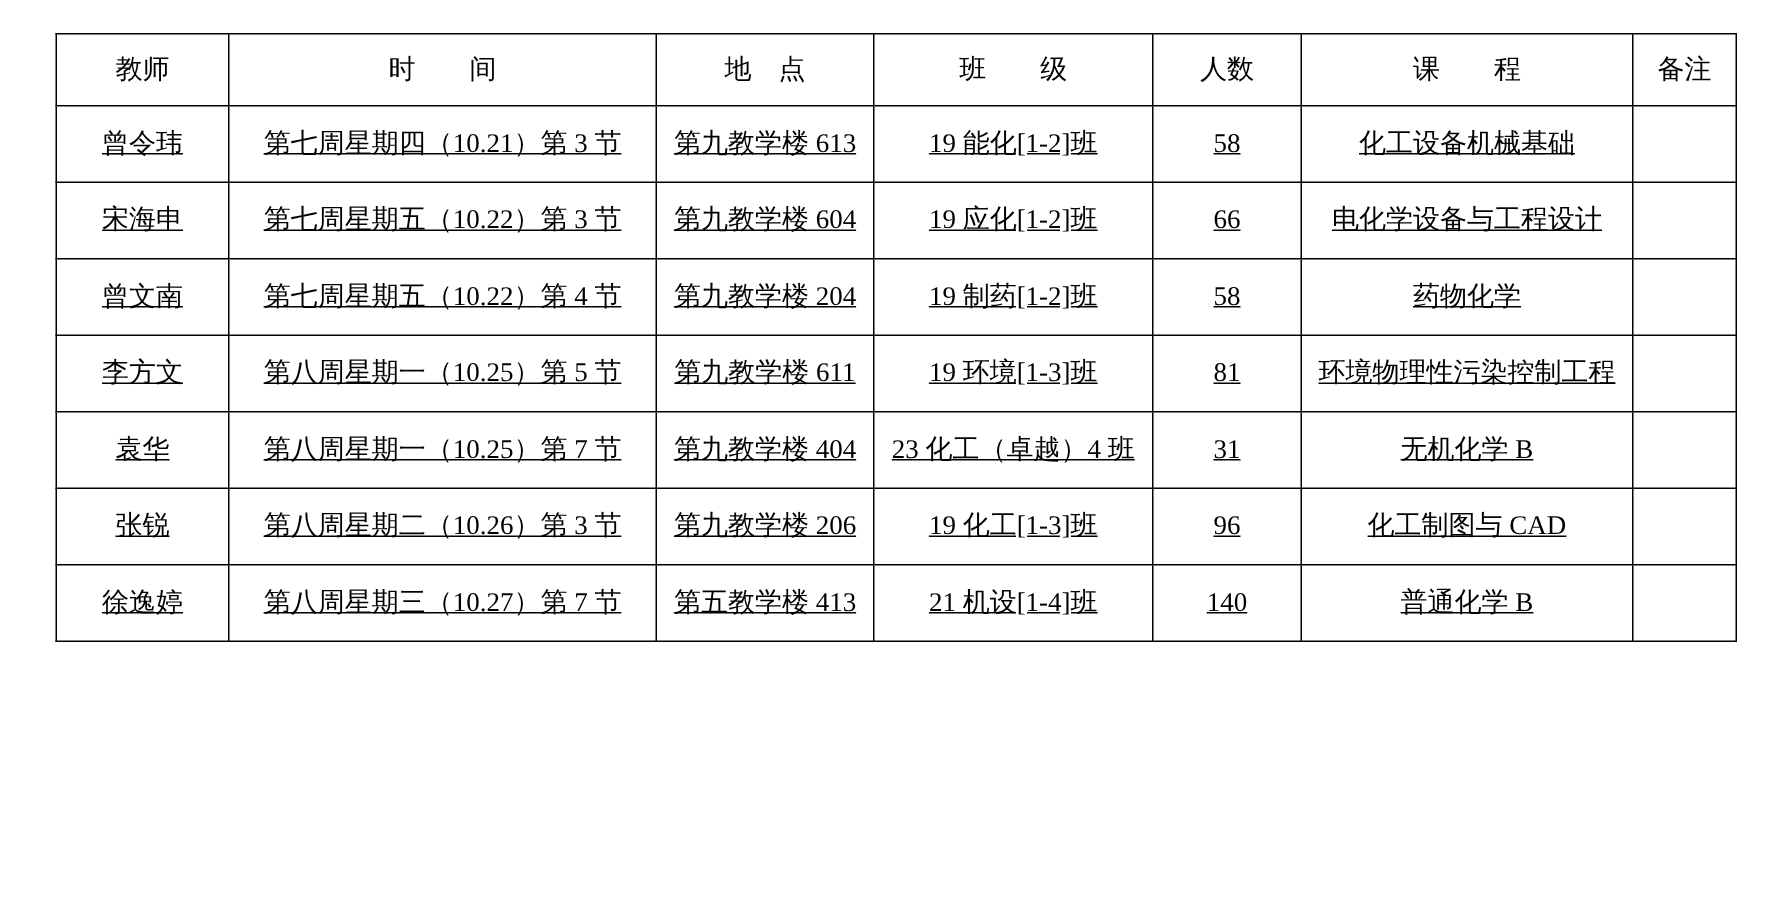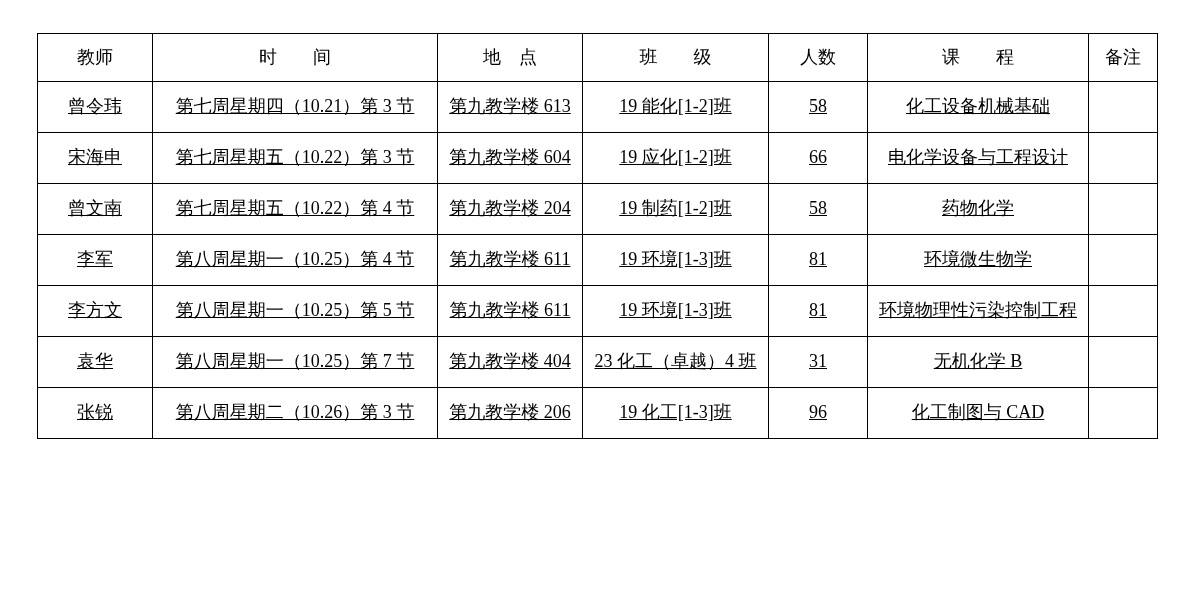--- a/index.html
+++ b/index.html
@@ -14,21 +14,21 @@
   .page {
     position: relative;
     width: 1194px;
     height: 612px;
     background: #ffffff;
     overflow: hidden;
   }
   .table-wrap {
     position: absolute;
     left: 37px;
-    top: 33px;
+    top: 22px;
   }
   table.schedule {
     border-collapse: collapse;
     table-layout: fixed;
     width: 1120px;
     background: #ffffff;
   }
   table.schedule th,
   table.schedule td {
     border: 1.5px solid #000000;
@@ -99,29 +99,20 @@
         <tr class="data-row">
           <td>曾文南</td>
           <td>第七周星期五（10.22）第 4 节</td>
           <td>第九教学楼 204</td>
           <td>19 制药[1-2]班</td>
           <td>58</td>
           <td>药物化学</td>
           <td></td>
         </tr>
         <tr class="data-row">
-          <td>李军</td>
-          <td>第八周星期一（10.25）第 4 节</td>
-          <td>第九教学楼 611</td>
-          <td>19 环境[1-3]班</td>
-          <td>81</td>
-          <td>环境微生物学</td>
-          <td></td>
-        </tr>
-        <tr class="data-row">
           <td>李方文</td>
           <td>第八周星期一（10.25）第 5 节</td>
           <td>第九教学楼 611</td>
           <td>19 环境[1-3]班</td>
           <td>81</td>
           <td>环境物理性污染控制工程</td>
           <td></td>
         </tr>
         <tr class="data-row">
           <td>袁华</td>
@@ -134,16 +125,25 @@
         </tr>
         <tr class="data-row">
           <td>张锐</td>
           <td>第八周星期二（10.26）第 3 节</td>
           <td>第九教学楼 206</td>
           <td>19 化工[1-3]班</td>
           <td>96</td>
           <td>化工制图与 CAD</td>
           <td></td>
         </tr>
+        <tr class="data-row">
+          <td>徐逸婷</td>
+          <td>第八周星期三（10.27）第 7 节</td>
+          <td>第五教学楼 413</td>
+          <td>21 机设[1-4]班</td>
+          <td>140</td>
+          <td>普通化学 B</td>
+          <td></td>
+        </tr>
       </tbody>
     </table>
   </div>
 </div>
 
 </body></html>

